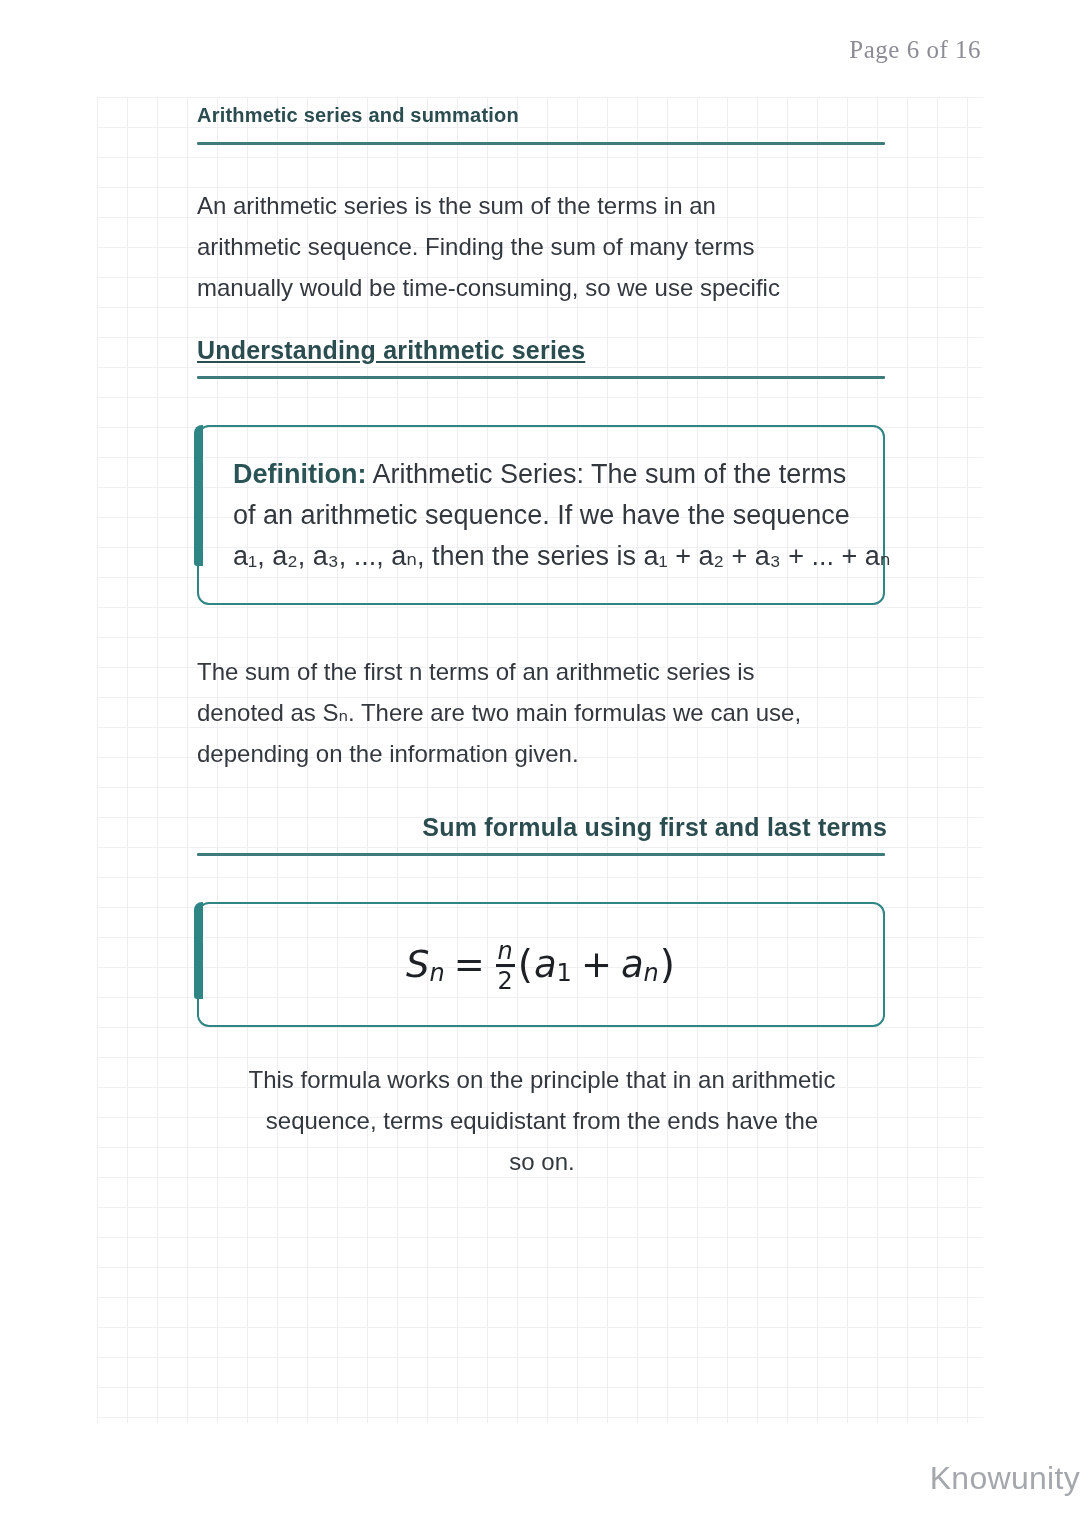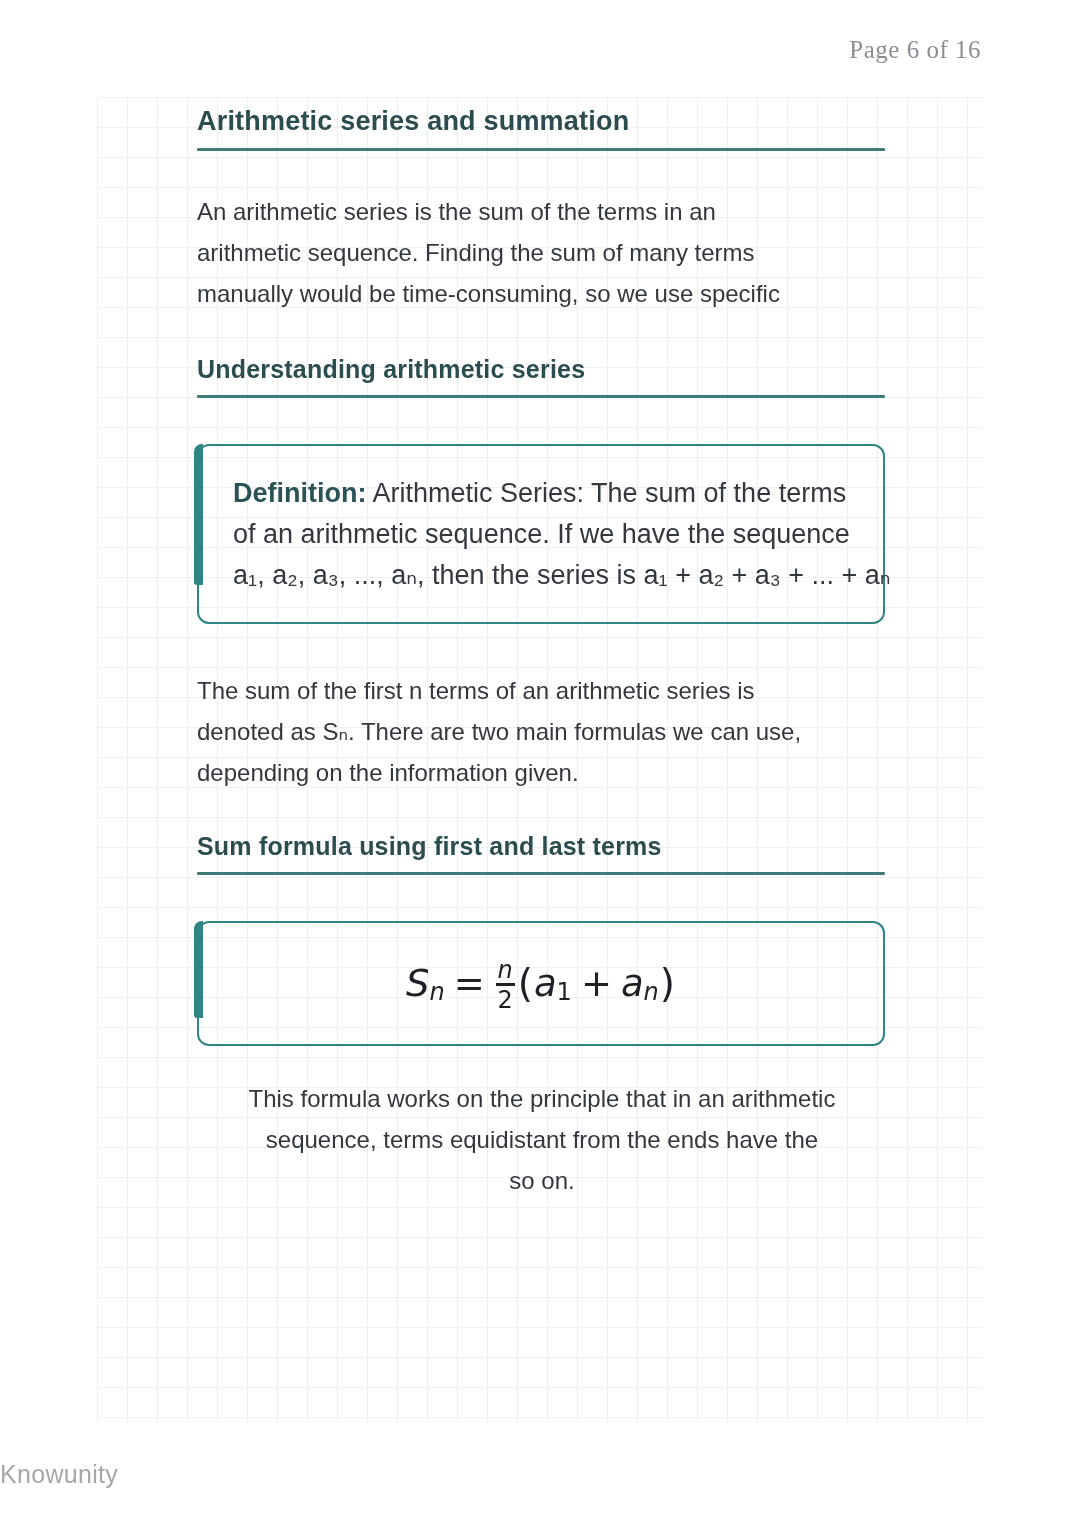--- a/index.html
+++ b/index.html
@@ -18,35 +18,35 @@
     background-color:#ffffff;
     background-image:
       linear-gradient(to right, #f0edf0 1.5px, transparent 1.5px),
       linear-gradient(to bottom, #eff0f2 1.5px, transparent 1.5px);
     background-size:30px 30px;
   }
 
   .content { position:absolute; left:100px; top:0; width:690px; }
 
   h1.sec-title {
-    margin-top:6px; font-size:27px; font-weight:bold; color:#2b4d50;
+    margin-top:0; font-size:20px; font-weight:bold; color:#2b4d50;
     line-height:36px; letter-spacing:0.2px;
   }
   h2.sec-title {
     font-size:25px; font-weight:bold; color:#2b4d50; line-height:34px;
     letter-spacing:0.2px;
   }
   .rule { height:3px; background:#3e7b7a; width:688px; margin-top:9px; border-radius:1px; }
 
   .para { margin-top:40px; font-size:24px; color:#33383e; line-height:41px; }
   .para .line { display:block; white-space:nowrap; }
   .mt-lg { margin-top:46px; }
-  .mt-md { margin-top:38px; }
+  .mt-md { margin-top:25px;text-decoration:underline; }
   .mt-sm { margin-top:32px;text-align:center; }
-  .mt-h  { margin-top:36px; }
+  .mt-h  { margin-top:36px;text-align:right; }
 
   .callout {
     position:relative; margin-top:46px; width:688px;
     border:2px solid #2f8584; border-radius:12px; background:transparent;
   }
   .callout::before {
     content:""; position:absolute; left:-5px; top:-2px; width:9px; height:80%;
     background:#2f8584; border-radius:8px 0 0 3px;
   }
   .def-box { height:180px; padding:27px 16px 0 34px; font-size:27px;
@@ -61,22 +61,22 @@
   .formula sub { font-size:24px; line-height:0; position:relative; bottom:-8px; }
   .formula .op { margin:0 9px; }
   .formula .paren { margin:0 1px; font-size:39px; }
   .frac { display:inline-flex; flex-direction:column; align-items:center;
           margin:0 2px; transform:translateY(1px); }
   .frac .num, .frac .den { font-size:24px; line-height:24px; }
   .frac .num { font-style:italic; }
   .frac .fbar { width:19px; height:3px; background:#1d2126; margin:1px 0 2px 0; }
 
   .footer-brand {
-    position:absolute; top:1460px; left:0; width:1080px; text-align:left;
-    font-size:25px; color:#a4a7ac; letter-spacing:0.3px;
+    position:absolute; top:1460px; left:0; width:1080px; text-align:right;
+    font-size:32px; color:#a4a7ac; letter-spacing:0.3px;
   }
 </style>
 </head>
 <body>
 
 <div class="page">
 
   <div class="page-number">Page 6 of 16</div>
 
   <div class="card">

